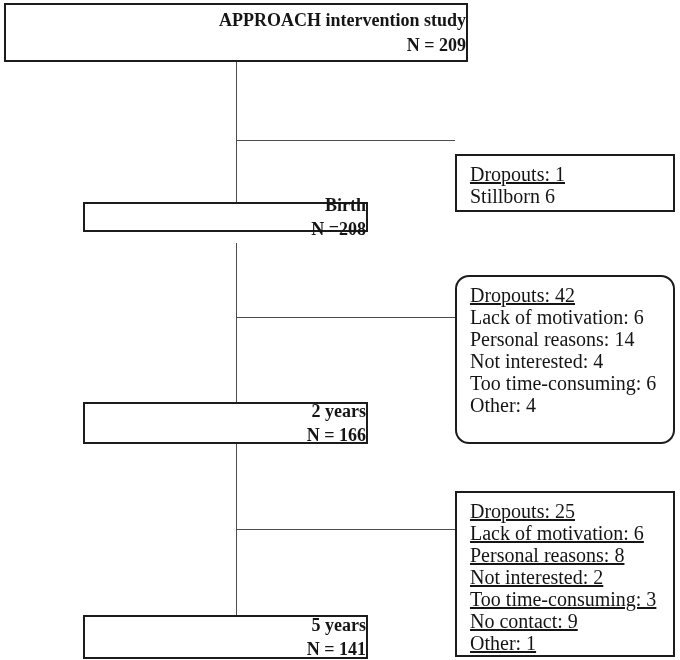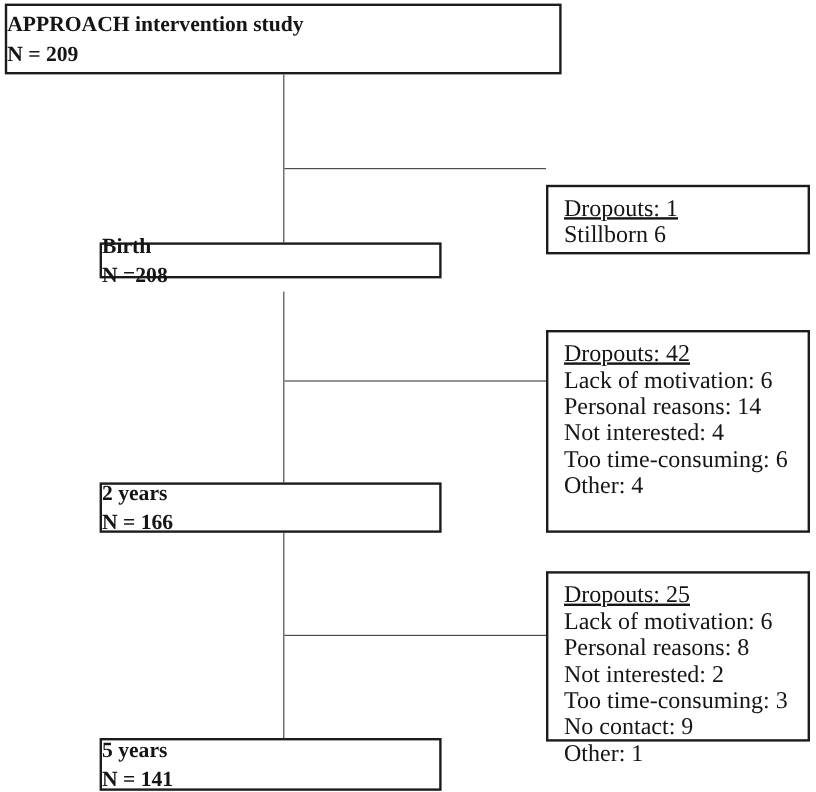--- a/index.html
+++ b/index.html
@@ -18,21 +18,21 @@
   }
   .box {
     position: absolute;
     background: #ffffff;
     border: 2px solid #1c1c1c;
     box-sizing: border-box;
   }
   .center-box {
     display: flex;
     flex-direction: column;
-    align-items: flex-start;
+    align-items: flex-end;
     justify-content: center;
     text-align: center;
     font-weight: bold;
     font-size: 18px;
     line-height: 24px;
   }
   .title-box {
     font-size: 18px;
     line-height: 25px;
   }
@@ -72,35 +72,35 @@
   <div class="box drop-box" style="left:455px; top:110px; width:220px; height:58px;">
     <div class="drop-header">Dropouts: 1</div>
     <div>Stillborn 6</div>
   </div>
 
   <div class="box center-box" style="left:83px; top:202px; width:285px; height:30px;">
     <div>Birth</div>
     <div>N =208</div>
   </div>
 
-  <div class="box drop-box" style="left:455px; top:231px; width:220px; height:169px;">
+  <div class="box drop-box" style="left:455px; top:231px; width:220px; height:169px;border-radius:14px;">
     <div class="drop-header">Dropouts: 42</div>
     <div>Lack of motivation: 6</div>
     <div>Personal reasons: 14</div>
     <div>Not interested: 4</div>
     <div>Too time-consuming: 6</div>
     <div>Other: 4</div>
   </div>
 
   <div class="box center-box" style="left:83px; top:402px; width:285px; height:42px;">
     <div>2 years</div>
     <div>N = 166</div>
   </div>
 
-  <div class="box drop-box" style="left:455px; top:432px; width:220px; height:142px;">
+  <div class="box drop-box" style="left:455px; top:447px; width:220px; height:166px;text-decoration:underline;">
     <div class="drop-header">Dropouts: 25</div>
     <div>Lack of motivation: 6</div>
     <div>Personal reasons: 8</div>
     <div>Not interested: 2</div>
     <div>Too time-consuming: 3</div>
     <div>No contact: 9</div>
     <div>Other: 1</div>
   </div>
 
   <div class="box center-box" style="left:83px; top:615px; width:285px; height:44px;">

